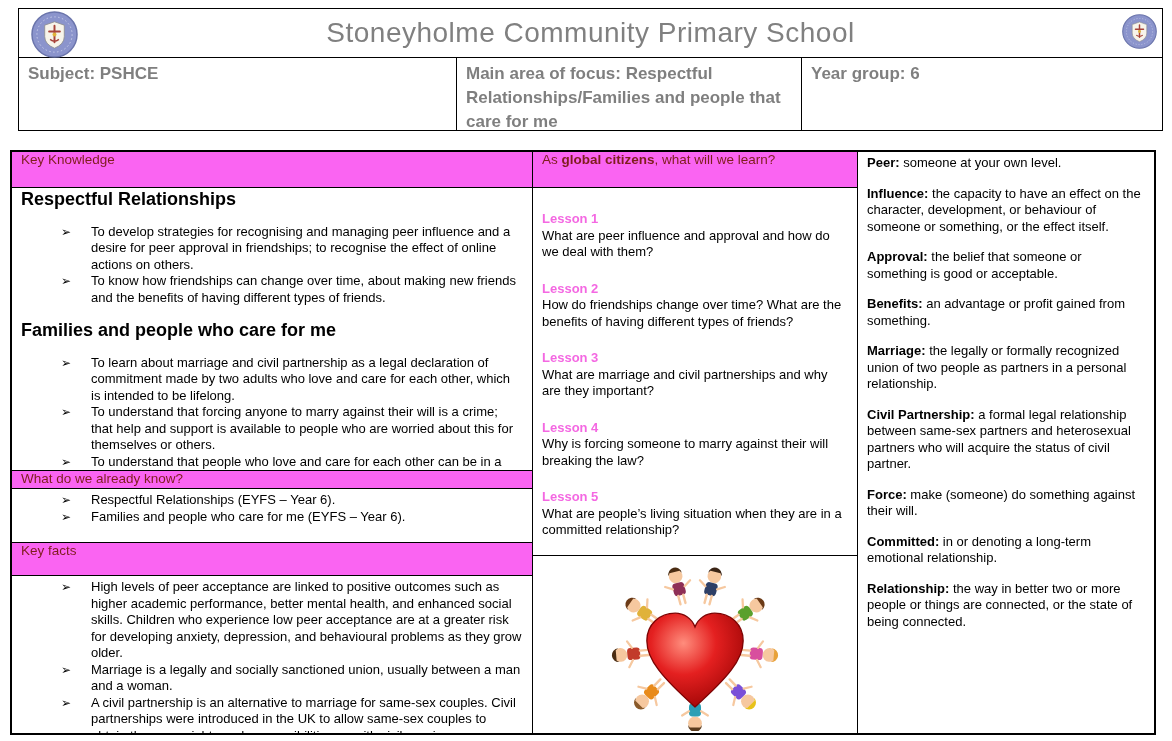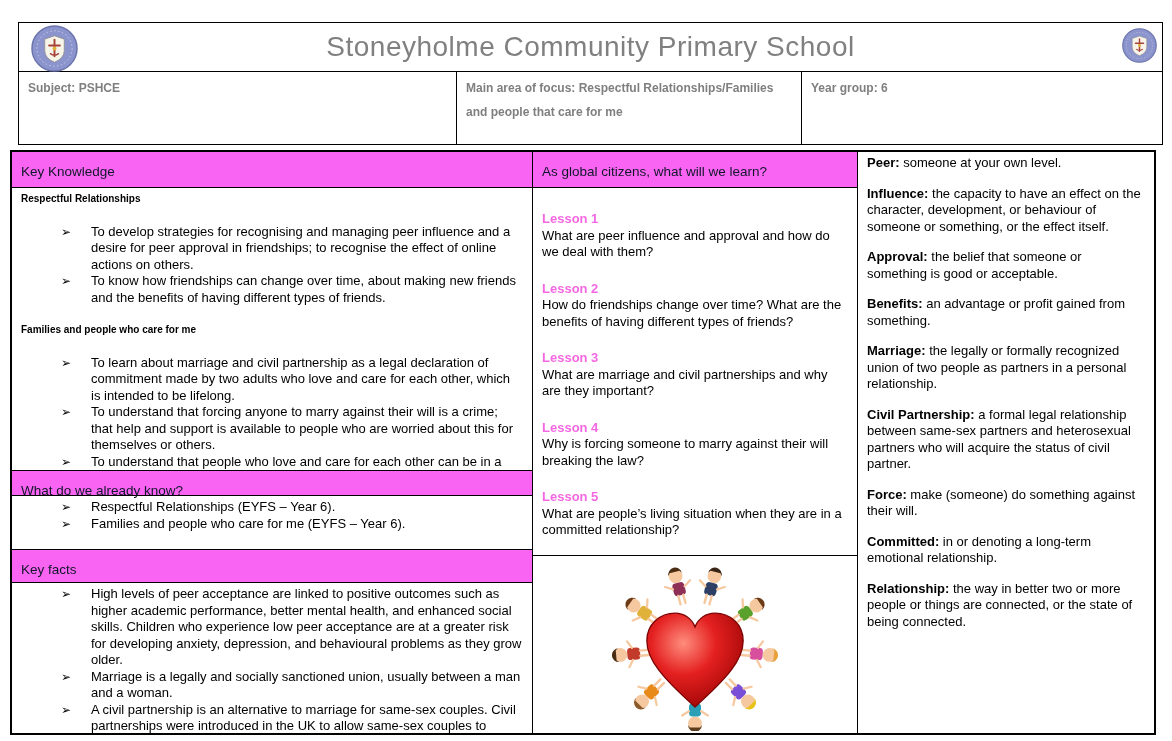--- a/index.html
+++ b/index.html
@@ -1,52 +1,52 @@
 <!DOCTYPE html>
 <html style="--band-color: #fa64f2; --lesson-color: #f468e2;"><head>
 <meta charset="utf-8">
 <style>
   * { box-sizing: border-box; margin: 0; padding: 0; }
   html, body { width: 1172px; height: 741px; background: #fff; overflow: hidden; }
   body { font-family: "Liberation Sans", sans-serif; color: #000; position: relative; }
 
   
-  .header-box { position: absolute; left: 18px; top: 22px; width: 1145px; border: 1px solid #000; background: #fff; }
+  .header-box { position: absolute; left: 18px; top: 8px; width: 1145px; border: 1px solid #000; background: #fff; }
   .title-row { position: relative; height: 48px; display: flex; align-items: center; justify-content: center; }
   .school-title { font-size: 28px; font-weight: 400; color: #808080; letter-spacing: .5px; white-space: nowrap; }
   .logo-left { position: absolute; left: 12px; top: 2px; width: 47px; height: 47px; }
   .logo-right { position: absolute; right: 5px; top: 5px; width: 35px; height: 35px; }
   .meta-row { display: flex; border-top: 1px solid #000; height: 73px; }
-  .meta-cell { padding: 4px 9px; font-size: 12px; font-weight: bold; color: #7f7f7f; line-height: 24px; }
+  .meta-cell { padding: 4px 9px; font-size: 17px; font-weight: bold; color: #7f7f7f; line-height: 24px; }
   .meta-subject { width: 425px; }
   .meta-focus { width: 345px; border-left: 1px solid #000; margin-left: 12px; }
   .meta-year { flex: 1; border-left: 1px solid #000; }
 
   
   .main-table { position: absolute; left: 10px; top: 150px; width: 1146px; height: 585px; border: 2px solid #000; display: flex; background: #fff; }
   .col { display: flex; flex-direction: column; overflow: hidden; }
   .col-knowledge { width: 521px; border-right: 1.5px solid #000; }
   .col-lessons   { width: 325px; border-right: 1.5px solid #000; }
   .col-vocab     { flex: 1; }
 
-  .band { background: var(--band-color, #fa64f2); color: #0f172a; font-size: 13.5px; padding: 12px 9px; border-bottom: 1.5px solid #000; flex: 0 0 auto; }
-  .band b { font-weight: normal; }
+  .band { background: var(--band-color, #fa64f2); color: #7f1d1d; font-size: 13.5px; padding: 0 9px; border-bottom: 1.5px solid #000; flex: 0 0 auto; }
+  .band b { font-weight: bold; }
   .band-h36 { height: 36px; }
   .band-h32 { height: 18px; }
   .band-h33 { height: 33px; }
 
   .cell { padding: 3px 9px; font-size: 13px; line-height: 16.5px; overflow: hidden; flex: 0 0 auto; }
   .cell-knowledge { height: 283px; border-bottom: 1.5px solid #000; }
   .cell-alreadyknow { height: 54px; border-bottom: 1.5px solid #000; }
   .cell-keyfacts { flex: 1 1 auto; }
   .cell-lessonlist { height: 368px; border-bottom: 1.5px solid #000; }
   .cell-image { flex: 1 1 auto; display: flex; align-items: center; justify-content: center; padding: 2px; }
   .cell-vocab { flex: 1 1 auto; }
 
-  .section-heading { font-weight: bold; font-size: 10px; }
+  .section-heading { font-weight: bold; font-size: 18px; }
   .bullets { margin-left: 40px; }
   .bullets-gap { margin-top: 16px; margin-bottom: 16px; }
   .bullet-row { display: flex; }
   .bullet-glyph { flex: 0 0 30px; font-size: 12px; }
   .bullet-text { flex: 1; }
 
   .lesson-block { margin-bottom: 16px; margin-top: 20px; }
   .lesson-label { color: var(--lesson-color, #f468e2); font-weight: bold; }
 
   .vocab-entry { margin-bottom: 14px; }

